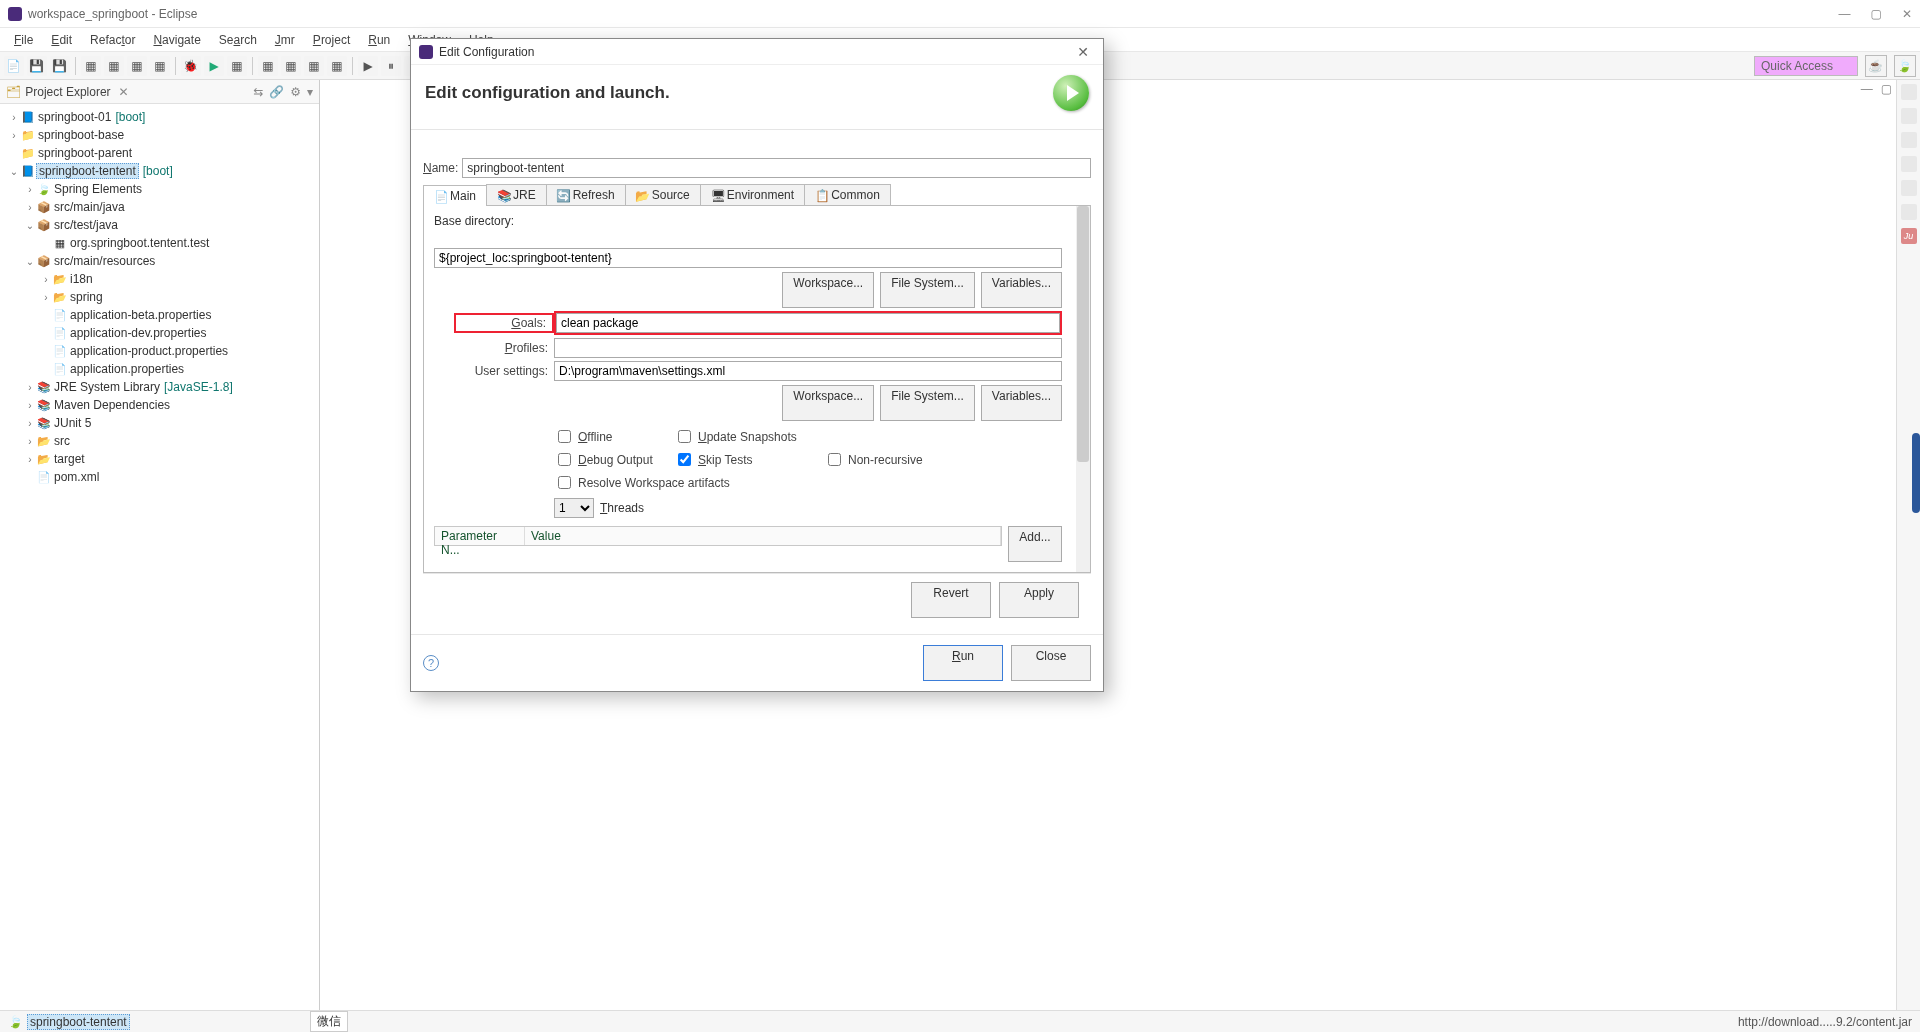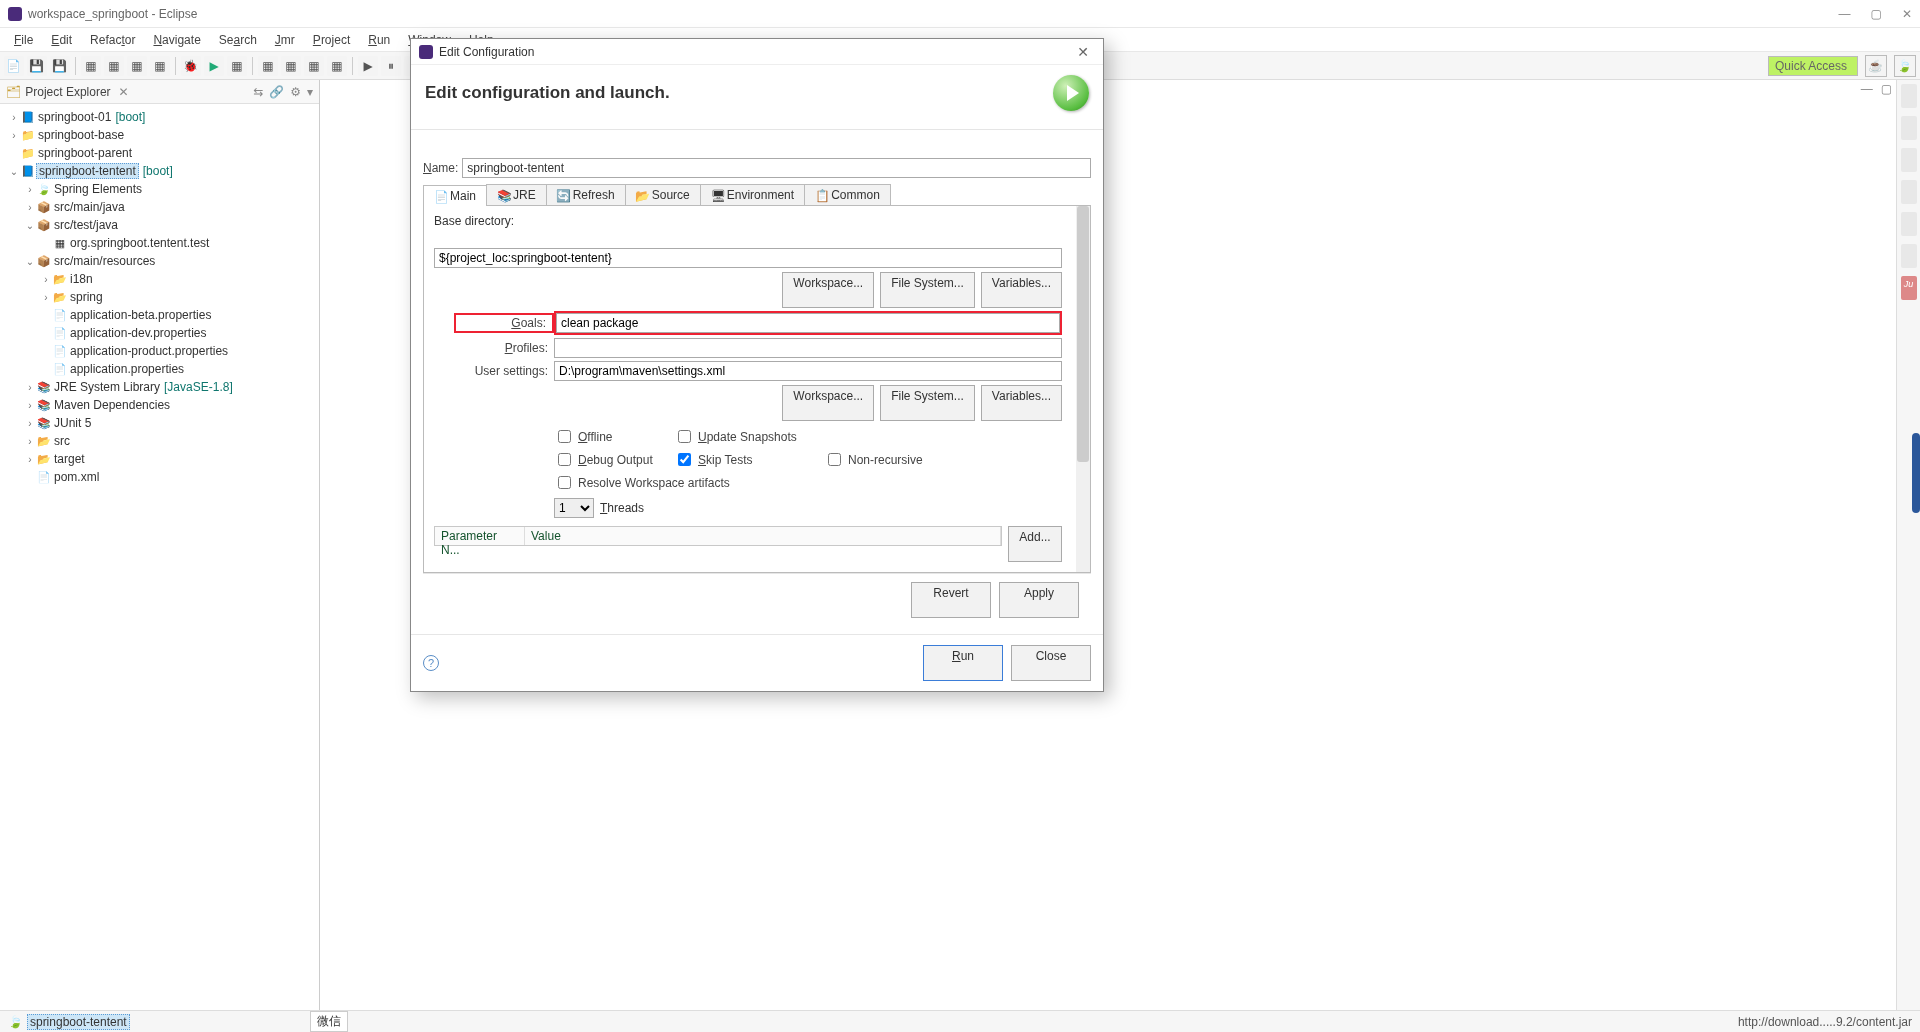--- a/index.html
+++ b/index.html
@@ -7,39 +7,39 @@
   .titlebar { height: 28px; display: flex; align-items: center; padding: 0 8px; background: #fff; border-bottom: 1px solid #e8e8e8; }
   .titlebar .app-icon { width: 14px; height: 14px; background: #4a2b7a; border-radius: 3px; margin-right: 6px; }
   .titlebar .title-text { color: #666; }
   .titlebar .win-ctrls { margin-left: auto; display: flex; gap: 20px; color: #888; }
   .menubar { height: 24px; display: flex; align-items: center; padding: 0 6px; gap: 2px; border-bottom: 1px solid #e8e8e8; }
   .menubar .item { padding: 2px 8px; color: #444; }
   .menubar .item u { text-decoration: underline; }
   .toolbar { height: 28px; display: flex; align-items: center; padding: 0 4px; gap: 3px; border-bottom: 1px solid #ddd; background: #f6f6f6; }
   .tb-btn { width: 20px; height: 20px; display: inline-flex; align-items: center; justify-content: center; color: #555; background: #f4f4f4; border-radius: 2px; }
   .tb-sep { width: 1px; height: 18px; background: #ccc; margin: 0 2px; }
-  .quick-access { margin-left: auto; border: 1px solid #bbb; padding: 2px 6px; background: #bef264; color: #666; width: 90px; }
+  .quick-access { margin-left: auto; border: 1px solid #bbb; padding: 2px 6px; background: #f0abfc; color: #666; width: 104px; }
   .persp { width: 22px; height: 22px; border: 1px solid #bbb; margin-left: 4px; display: flex; align-items: center; justify-content: center; background: #f4f4f4; }
   .workspace { display: flex; height: calc(100% - 28px - 24px - 28px - 22px); }
   .explorer { width: 320px; border-right: 1px solid #ccc; display: flex; flex-direction: column; background: #fff; }
   .explorer-hdr { height: 24px; display: flex; align-items: center; padding: 0 6px; border-bottom: 1px solid #e0e0e0; background: #f8f8f8; gap: 4px; }
   .explorer-hdr .folder-icon { color: #c8a03a; }
   .explorer-hdr .title { font-weight: 400; color: #444; }
   .explorer-hdr .hdr-icons { margin-left: auto; display: flex; gap: 6px; color: #888; }
   .tree { padding: 4px 0; overflow: auto; flex: 1; }
   .tree-row { display: flex; align-items: center; height: 18px; padding-left: 8px; white-space: nowrap; }
   .tree-row .tw { width: 12px; text-align: center; color: #777; cursor: default; font-size: 10px; }
   .tree-row .ic { width: 16px; text-align: center; font-size: 11px; }
   .tree-row .lbl { padding-left: 2px; color: #333; }
   .tree-row .deco { color: #0f766e; margin-left: 4px; }
   .tree-row.sel .lbl { background: #cde6f7; border: 1px dotted #5a9bd4; padding: 0 2px; }
   .ind-1 { padding-left: 8px; } .ind-2 { padding-left: 24px; } .ind-3 { padding-left: 40px; }
   .editor-area { flex: 1; background: #fff; position: relative; }
   .right-strip { width: 24px; border-left: 1px solid #ddd; background: #f6f6f6; display: flex; flex-direction: column; align-items: center; padding-top: 4px; gap: 8px; }
-  .right-strip .r-ic { width: 16px; height: 24px; background: #e8e8e8; border-radius: 2px; font-style: italic; }
+  .right-strip .r-ic { width: 16px; height: 16px; background: #e8e8e8; border-radius: 2px; font-style: italic; }
   .statusbar { position: absolute; bottom: 0; left: 0; right: 0; height: 22px; border-top: 1px solid #ddd; background: #f6f6f6; display: flex; align-items: center; padding: 0 8px; }
   .statusbar .sb-left { display: flex; align-items: center; gap: 4px; }
   .statusbar .sb-mid { position: absolute; left: 310px; border: 1px solid #ccc; padding: 1px 6px; background: #fff; }
   .statusbar .sb-right { margin-left: auto; color: #555; }
   .statusbar .sb-sel { border: 1px dotted #5a9bd4; background: #cde6f7; padding: 0 2px; }
   
   .dialog { position: absolute; left: 410px; top: 38px; width: 694px; background: #fff; border: 1px solid #888; box-shadow: 6px 6px 18px rgba(0,0,0,0.25); }
   .dlg-title { height: 26px; display: flex; align-items: center; padding: 0 8px; background: #fff; border-bottom: 1px solid #eee; }
   .dlg-title .dlg-icon { width: 14px; height: 14px; background: #4a2b7a; border-radius: 3px; margin-right: 6px; }
   .dlg-title .dlg-close { margin-left: auto; color: #666; font-size: 14px; padding: 0 6px; }

